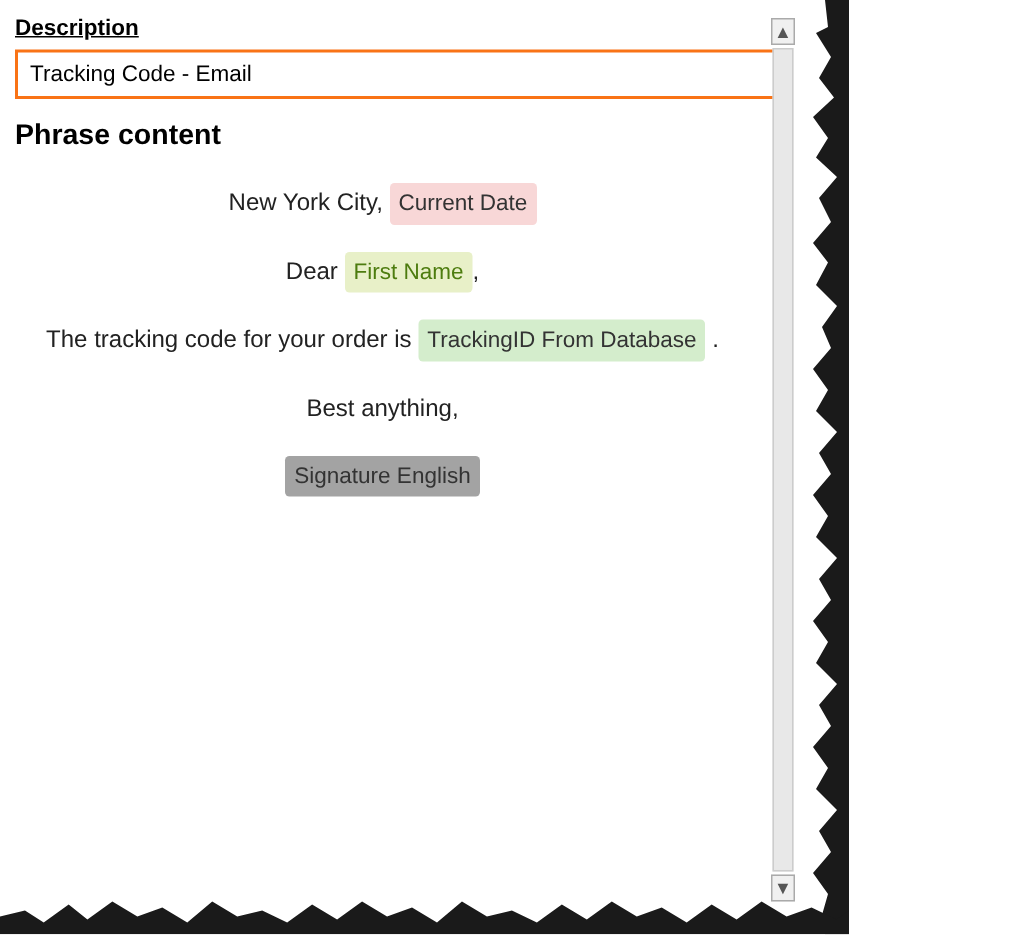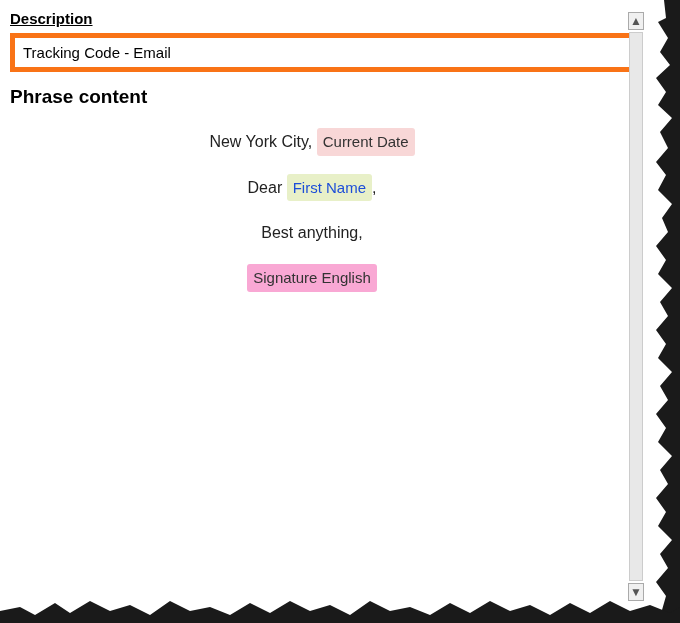--- a/index.html
+++ b/index.html
@@ -13,21 +13,21 @@
       font-family: Arial, sans-serif;
       font-size: 16px;
       width: 680px;
       height: 623px;
       overflow: hidden;
       position: relative;
     }
 
     .main-container {
       position: relative;
-      width: 680px;
+      width: 566px;
       height: 623px;
       background: #fff;
       overflow: hidden;
     }
 
     .content-area {
       position: absolute;
       top: 10px;
       left: 10px;
       right: 46px;
@@ -37,21 +37,21 @@
 
     .description-label {
       font-weight: bold;
       font-size: 15px;
       margin-bottom: 6px;
       text-decoration: underline;
     }
 
     .description-input {
       width: 100%;
-      border: 5px solid #f97316;
+      border: 2px solid #f97316;
       padding: 6px 8px;
       font-size: 15px;
       margin-bottom: 14px;
       outline: none;
       background: #fff;
     }
 
     .phrase-content-label {
       font-weight: bold;
       font-size: 19px;
@@ -89,30 +89,30 @@
       font-size: 15px;
     }
 
     .tag-pink {
       background-color: #f8d7d7;
       color: #333;
     }
 
     .tag-yellow {
       background-color: #e8f0c8;
-      color: #1d4ed8;
+      color: #4d7c0f;
     }
 
     .tag-green {
       background-color: #d4edcc;
       color: #333;
     }
 
     .tag-lavender {
-      background-color: #f9a8d4;
+      background-color: #a3a3a3;
       color: #333;
     }
 
     
     .scrollbar-area {
       position: absolute;
       right: 36px;
       top: 10px;
       width: 16px;
       bottom: 20px;
@@ -182,20 +182,23 @@
       <div class="phrase-editor-inner">
 
         <div class="phrase-paragraph">
           <span>New York City, </span><span class="tag tag-pink">Current Date</span>
         </div>
 
         <div class="phrase-paragraph">
           <span>Dear </span><span class="tag tag-yellow">First Name</span><span>,</span>
         </div>
 
+        <div class="phrase-paragraph">
+          <span>The tracking code for your order is </span><span class="tag tag-green">TrackingID From Database</span><span> .</span>
+        </div>
 
 
         <div class="phrase-paragraph">
           <span>Best anything,</span>
         </div>
 
         <div class="phrase-paragraph">
           <span class="tag tag-lavender">Signature English</span>
         </div>
 

